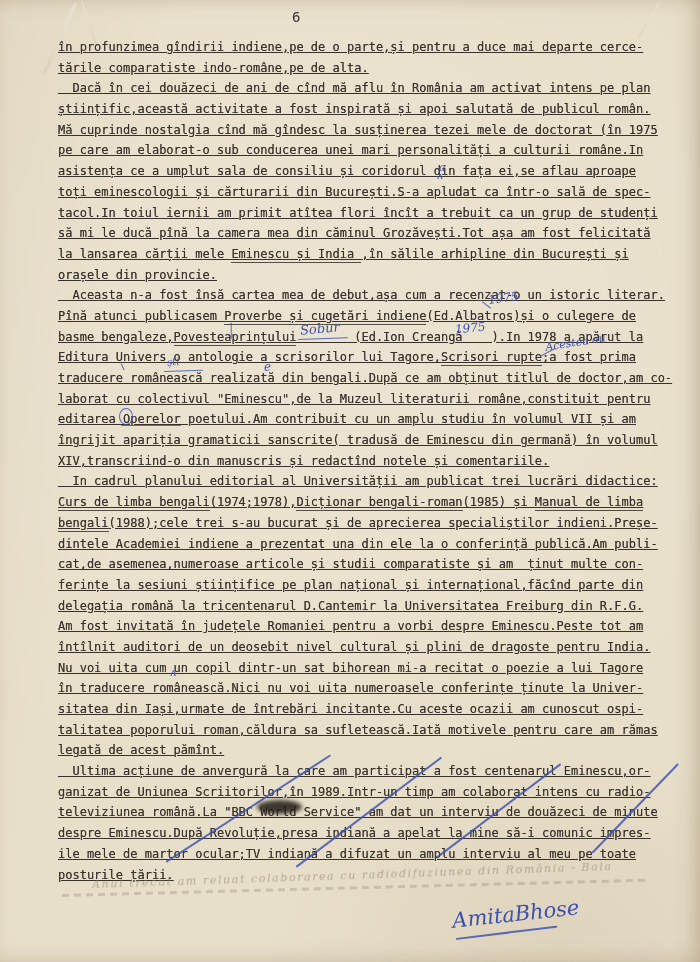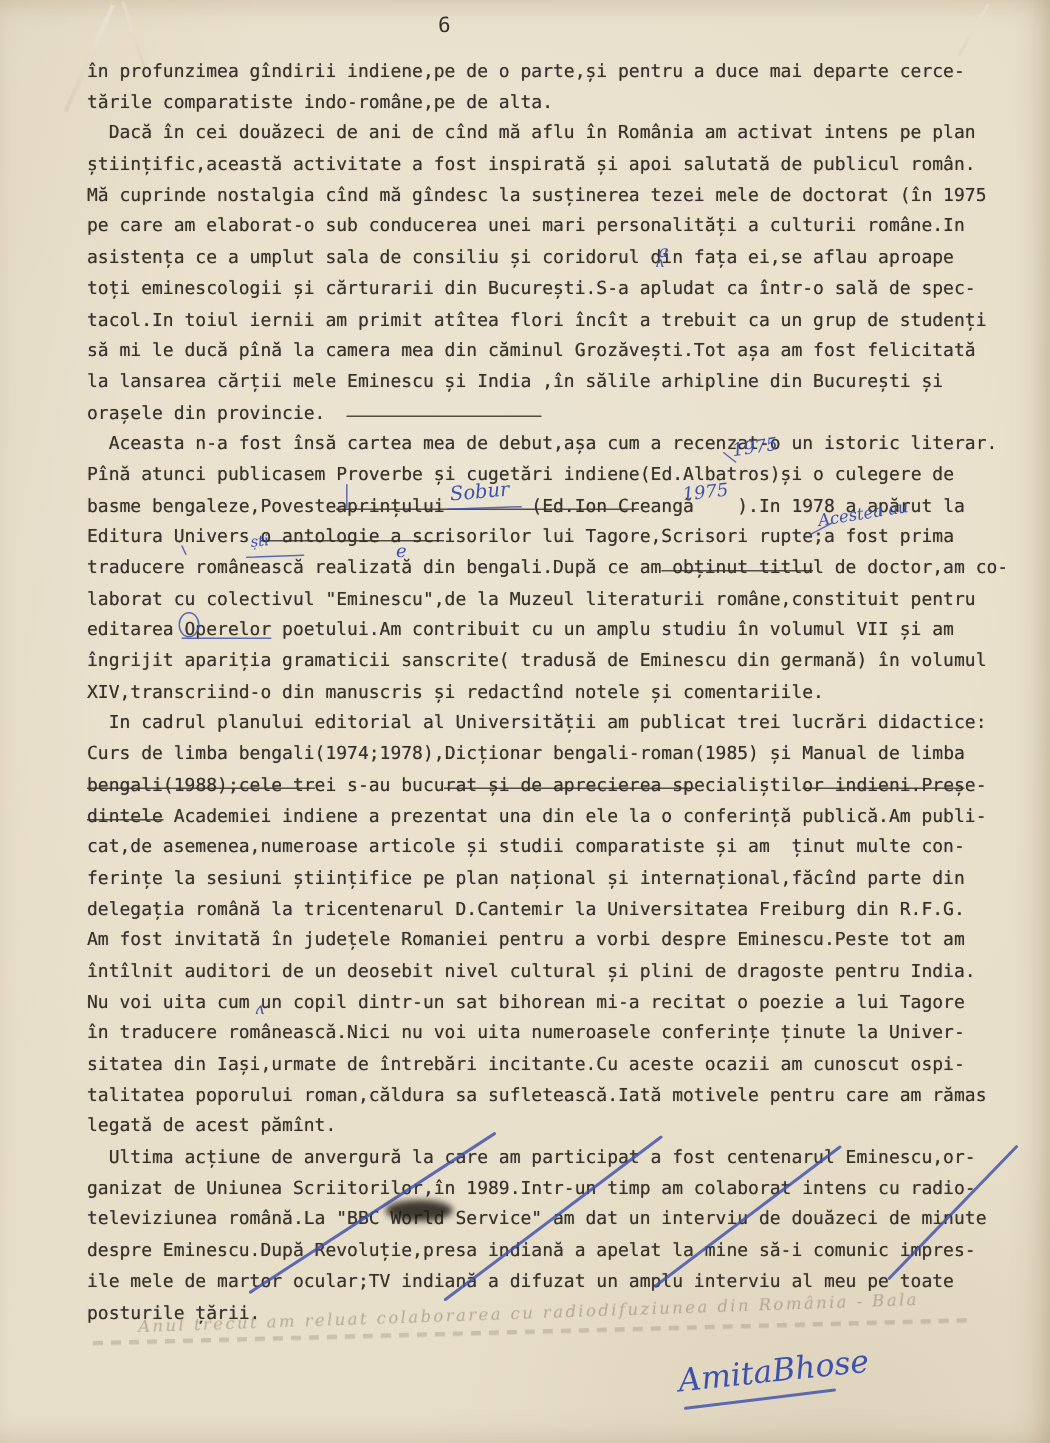--- a/index.html
+++ b/index.html
@@ -12,22 +12,22 @@
       #e8dfca;
     box-shadow: inset -16px 0 22px -12px rgba(120,92,55,.30),
                 inset 0 -12px 24px -14px rgba(120,92,55,.22),
                 inset 0 14px 20px -14px rgba(120,92,55,.18);
     font-family:"DejaVu Sans Mono", monospace;
     color:#38322b;
   }
   .crease{position:absolute;background:linear-gradient(to bottom,rgba(255,255,255,.55),rgba(120,95,60,.18));pointer-events:none;}
   #pagenum{position:absolute;left:292px;top:9px;font-size:14px;letter-spacing:1px;}
   #textblock{position:absolute;left:58px;top:37px;width:620px;font-size:12px;line-height:20.7px;white-space:pre;text-shadow:0 0 .5px rgba(56,50,43,.65);}
-  .line{height:20.7px;}
-  .u{border-bottom:1.2px solid rgba(56,50,43,.85);padding-bottom:16px;}
+  .line{height:20.7px;text-decoration:underline;}
+  .u{border-bottom:1.2px solid rgba(56,50,43,.85);padding-bottom:1px;}
   #anno{position:absolute;left:0;top:0;width:700px;height:962px;pointer-events:none;}
   .hand{position:absolute;font-family:"DejaVu Serif", serif;font-style:italic;color:#3d51ae;white-space:pre;}
   .pencil{position:absolute;font-family:"DejaVu Serif", serif;font-style:italic;color:rgba(148,136,114,.62);white-space:pre;letter-spacing:1.6px;filter:blur(.4px);}
   .stroke{position:absolute;background:#3d51ae;opacity:.82;border-radius:2px;transform-origin:left center;}
   .circle{position:absolute;border:1.4px solid #3d51ae;border-radius:50%;opacity:.85;}
   .smudge{position:absolute;background:#201b15;border-radius:50%;filter:blur(2px);opacity:.85;}
   .squiggle{position:absolute;height:3px;opacity:.32;filter:blur(.5px);transform-origin:left center;
     background:repeating-linear-gradient(90deg,#8d8270 0 7px, transparent 7px 12px);}
 </style>
 </head>

